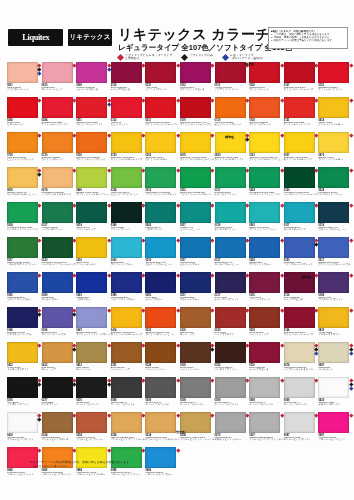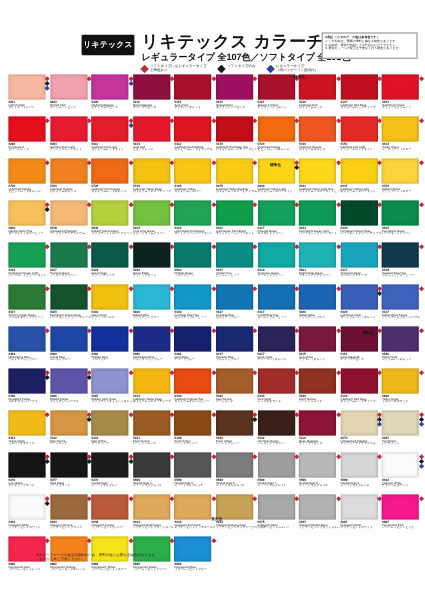--- a/index.html
+++ b/index.html
@@ -89,20 +89,23 @@
   .footer{position:absolute;left:30px;top:460px;width:300px;}
   .footer .f1{font-size:2.9px;line-height:4px;color:#222;}
   .footer .f2{font-size:2.9px;line-height:4px;color:#222;padding-left:3px;}
 </style>
 </head>
 <body>
 
 <div class="page">
 
   <div class="header">
+    <div class="logo-box">
+      <span class="lg">Liquitex</span>
+    </div>
     <div class="logo-box2">
       <span class="lg2">リキテックス</span>
     </div>
     <div class="title">リキテックス カラーチャート</div>
     <div class="subtitle">レギュラータイプ 全107色／ソフトタイプ 全101色</div>
     <div class="legend">
         <div class="leg">
           <span class="dia" style="background: rgb(194, 40, 60);"></span>
           <span class="lt">ソフトタイプにもレギュラータイプ<br>と同色あり</span>
         </div>

